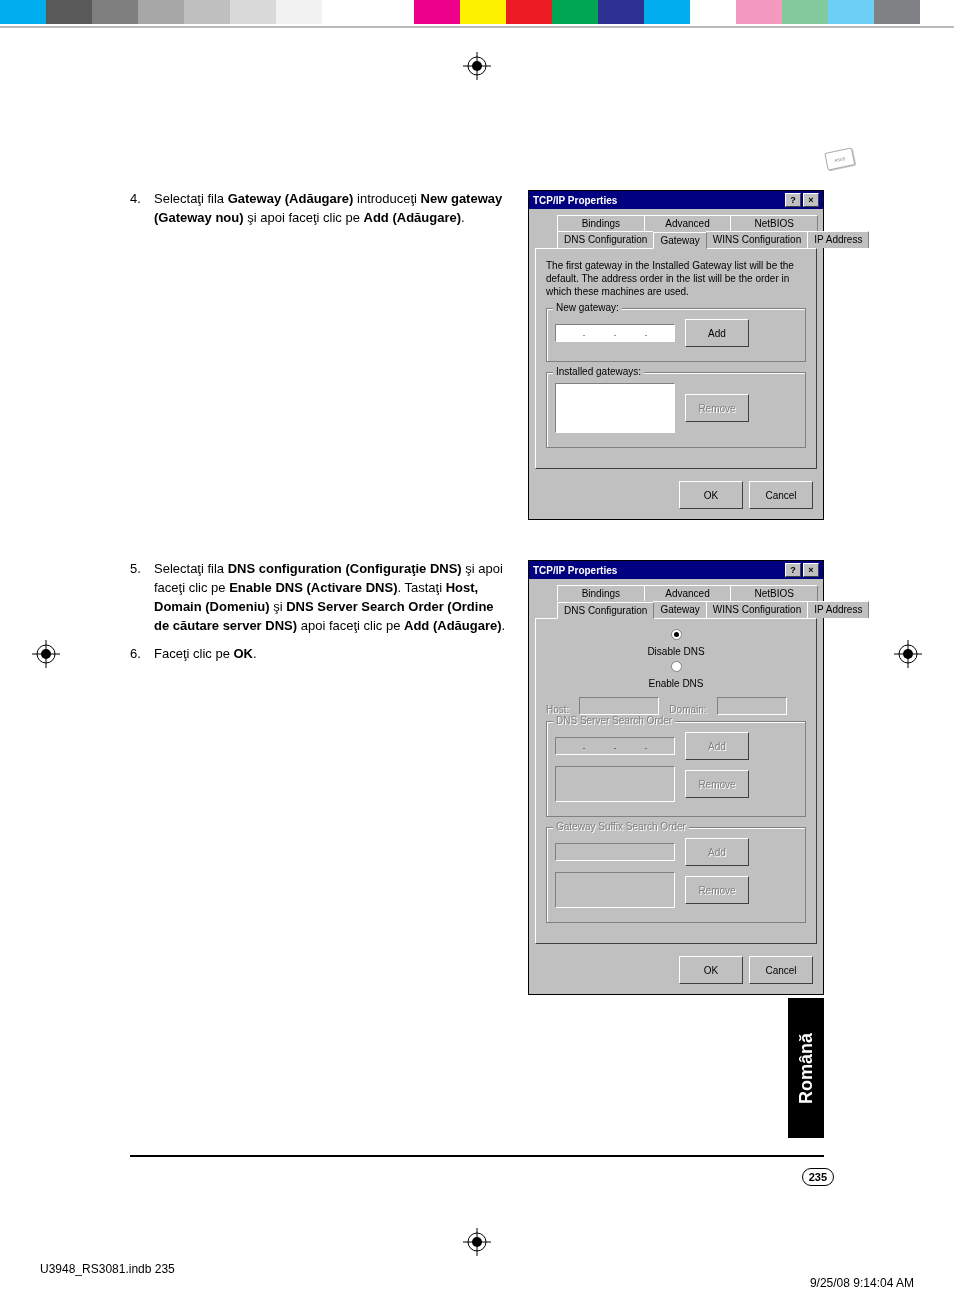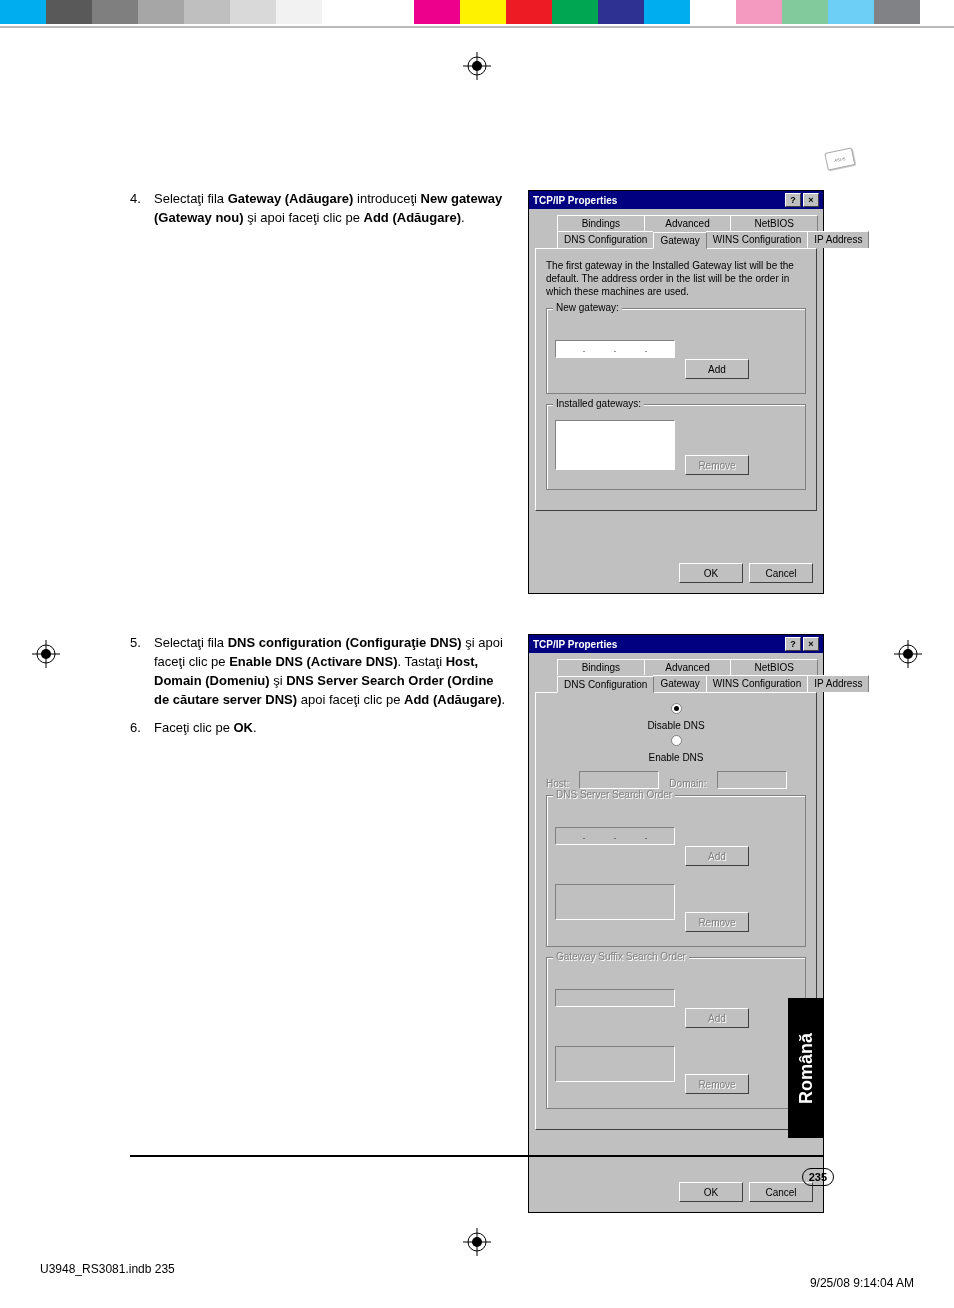--- a/index.html
+++ b/index.html
@@ -146,23 +146,22 @@
     display: inline-flex;
     align-items: center;
     justify-content: center;
     background: #c0c0c0;
     border-top: 1px solid #fff;
     border-left: 1px solid #fff;
     border-right: 1px solid #404040;
     border-bottom: 1px solid #404040;
     padding: 2px 10px;
     min-width: 64px;
-    height: 20px;
+    height: 28px;
     font-size: 10px;
-    margin-top: 40px;
   }
   .winbtn.disabled { color: #808080; text-shadow: 1px 1px 0 #fff; }
   .listbox {
     background: #fff;
     border-top: 1px solid #808080;
     border-left: 1px solid #808080;
     border-right: 1px solid #fff;
     border-bottom: 1px solid #fff;
     width: 120px;
     height: 50px;

